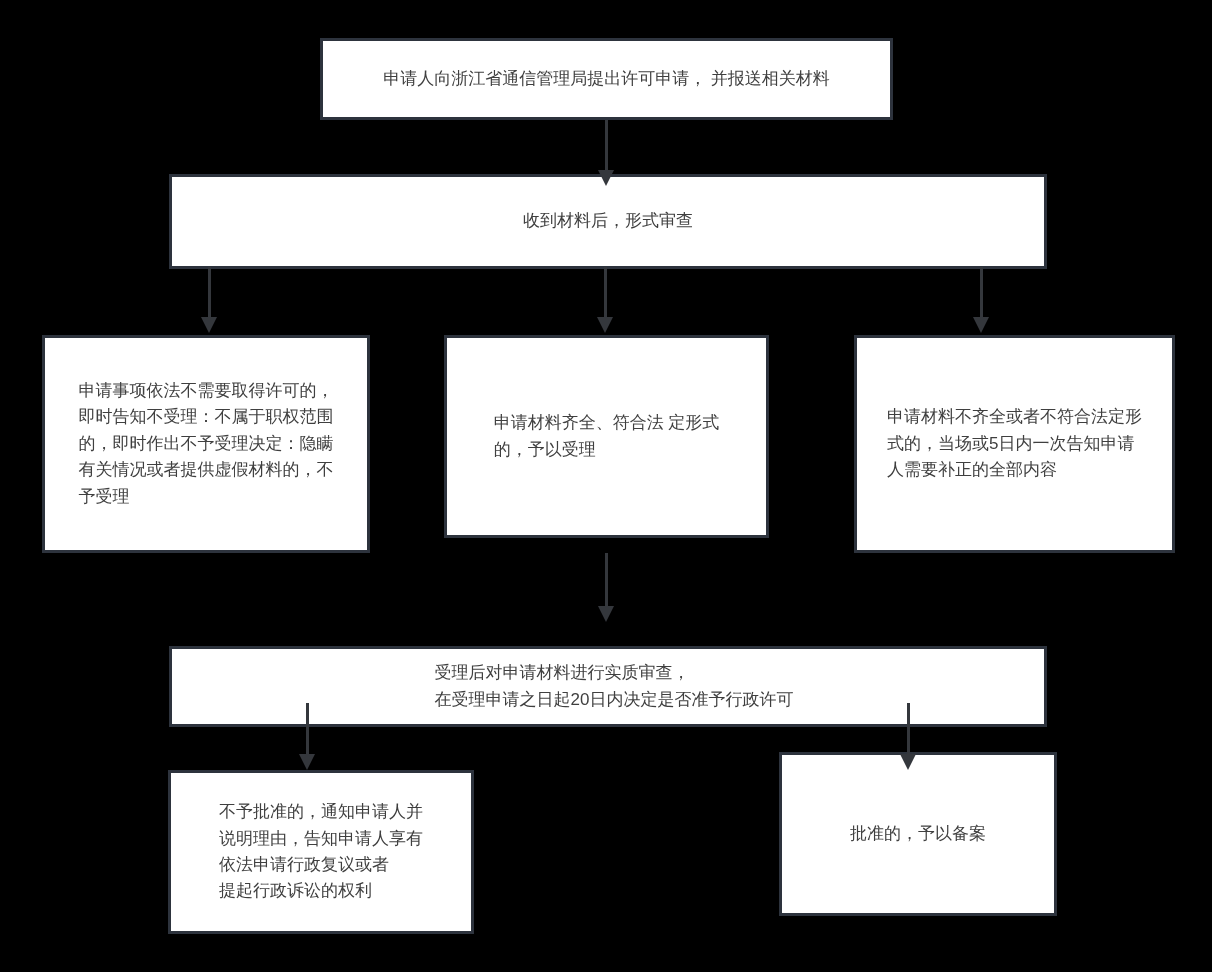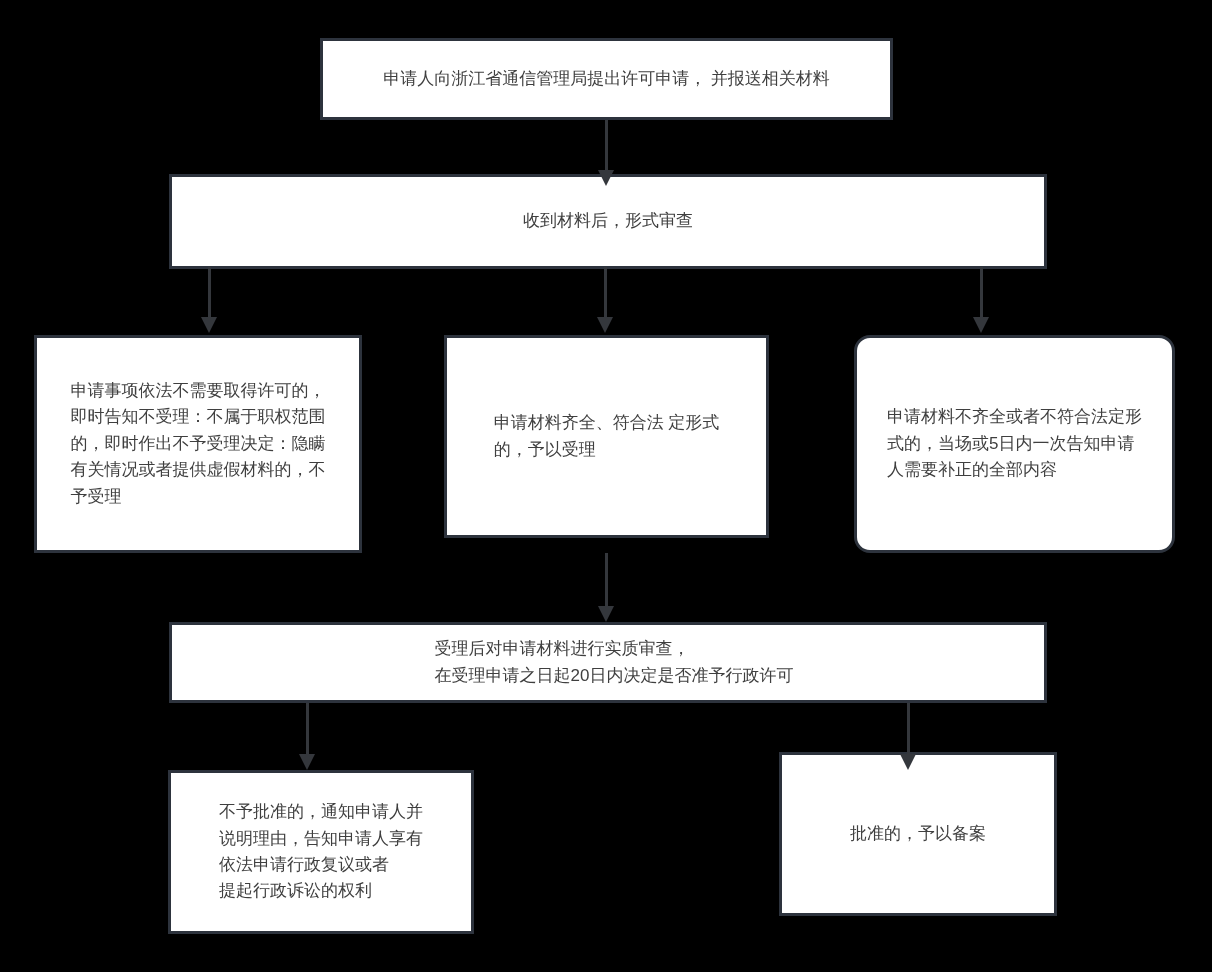--- a/index.html
+++ b/index.html
@@ -28,24 +28,24 @@
     justify-content:center;
     text-align:left;
     white-space:pre-line;
     font-size:17px;
     line-height:1.55;
     padding:8px 14px;
   }
   
   #n-apply        {left:320px; top:38px;  width:573px; height:82px;}
   #n-formal       {left:169px; top:174px; width:878px; height:95px;}
-  #n-no-accept    {left:34px;  top:335px; width:328px; height:218px;}
+  #n-no-accept    {left:42px;  top:335px; width:328px; height:218px;}
   #n-accept       {left:444px; top:335px; width:325px; height:203px;}
-  #n-supplement   {left:854px; top:335px; width:321px; height:218px;border-radius:16px;}
-  #n-substantive  {left:169px; top:622px; width:878px; height:81px;padding-left:26px;}
+  #n-supplement   {left:854px; top:335px; width:321px; height:218px;}
+  #n-substantive  {left:169px; top:646px; width:878px; height:81px;padding-left:26px;}
   #n-refuse       {left:168px; top:770px; width:306px; height:164px;}
   #n-approve      {left:779px; top:752px; width:278px; height:164px;}
   
   .arrow{
     position:absolute;
     width:16px;
     display:flex;
     flex-direction:column;
     align-items:center;
   }

